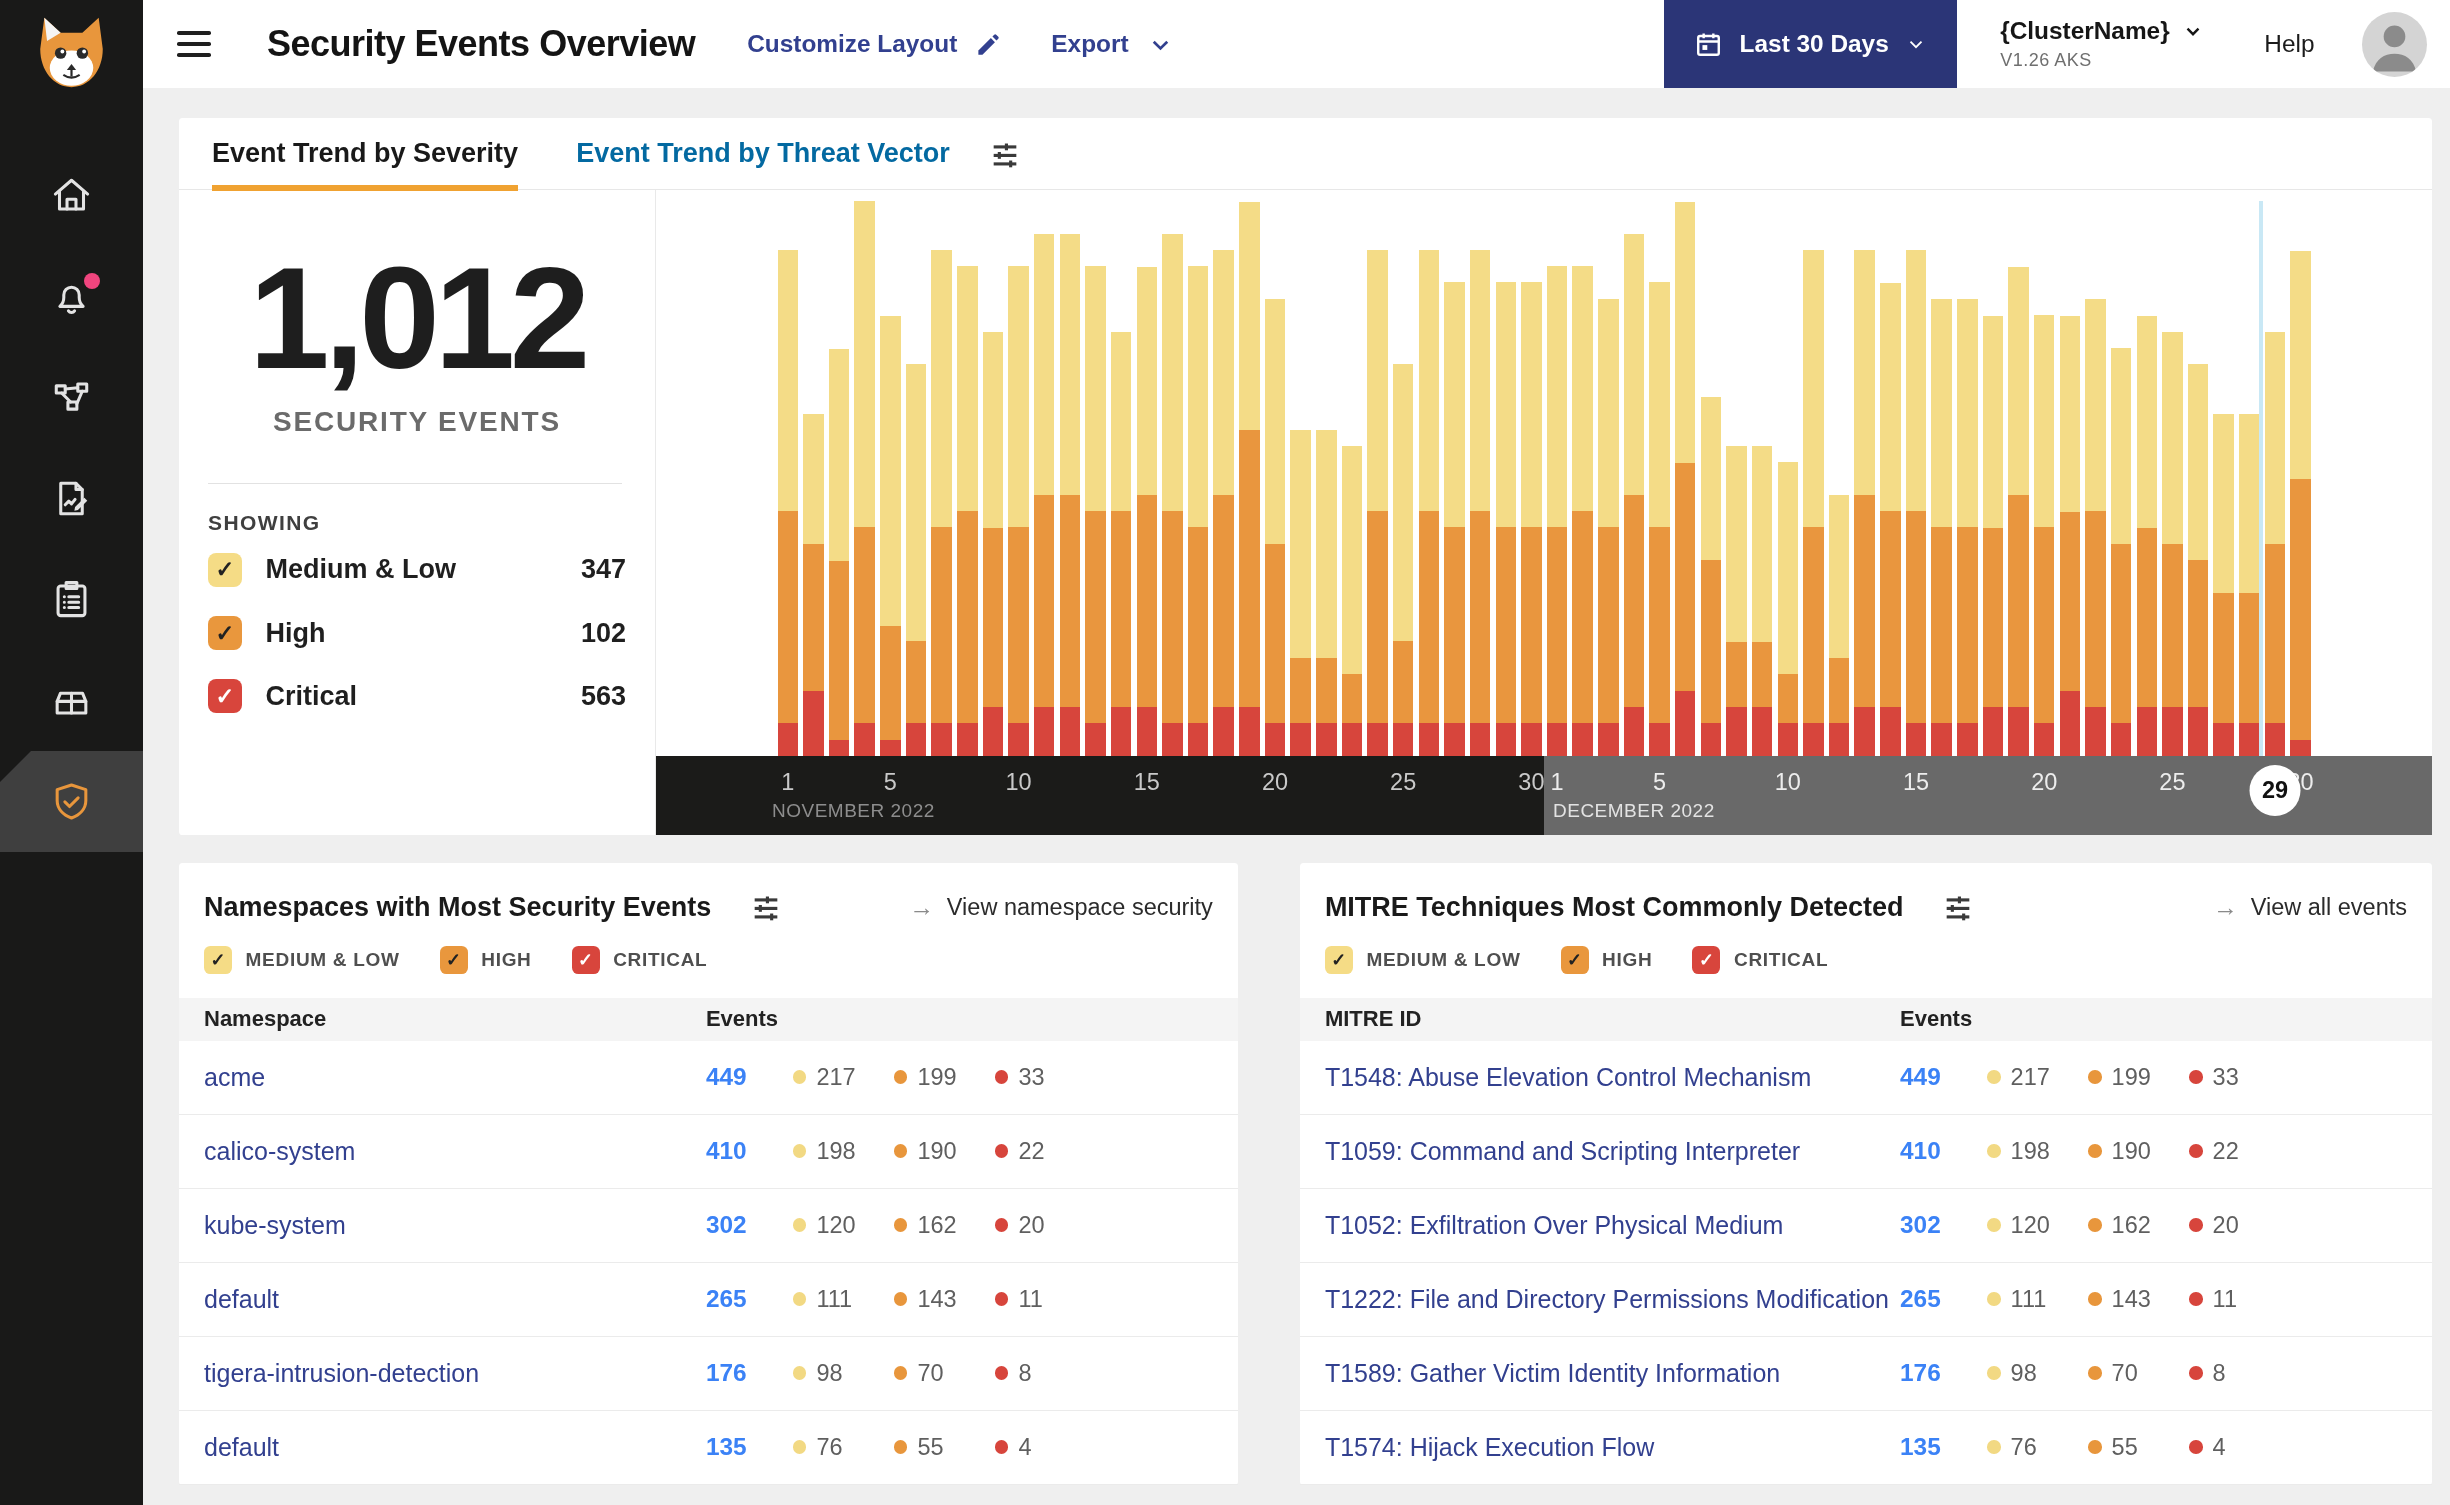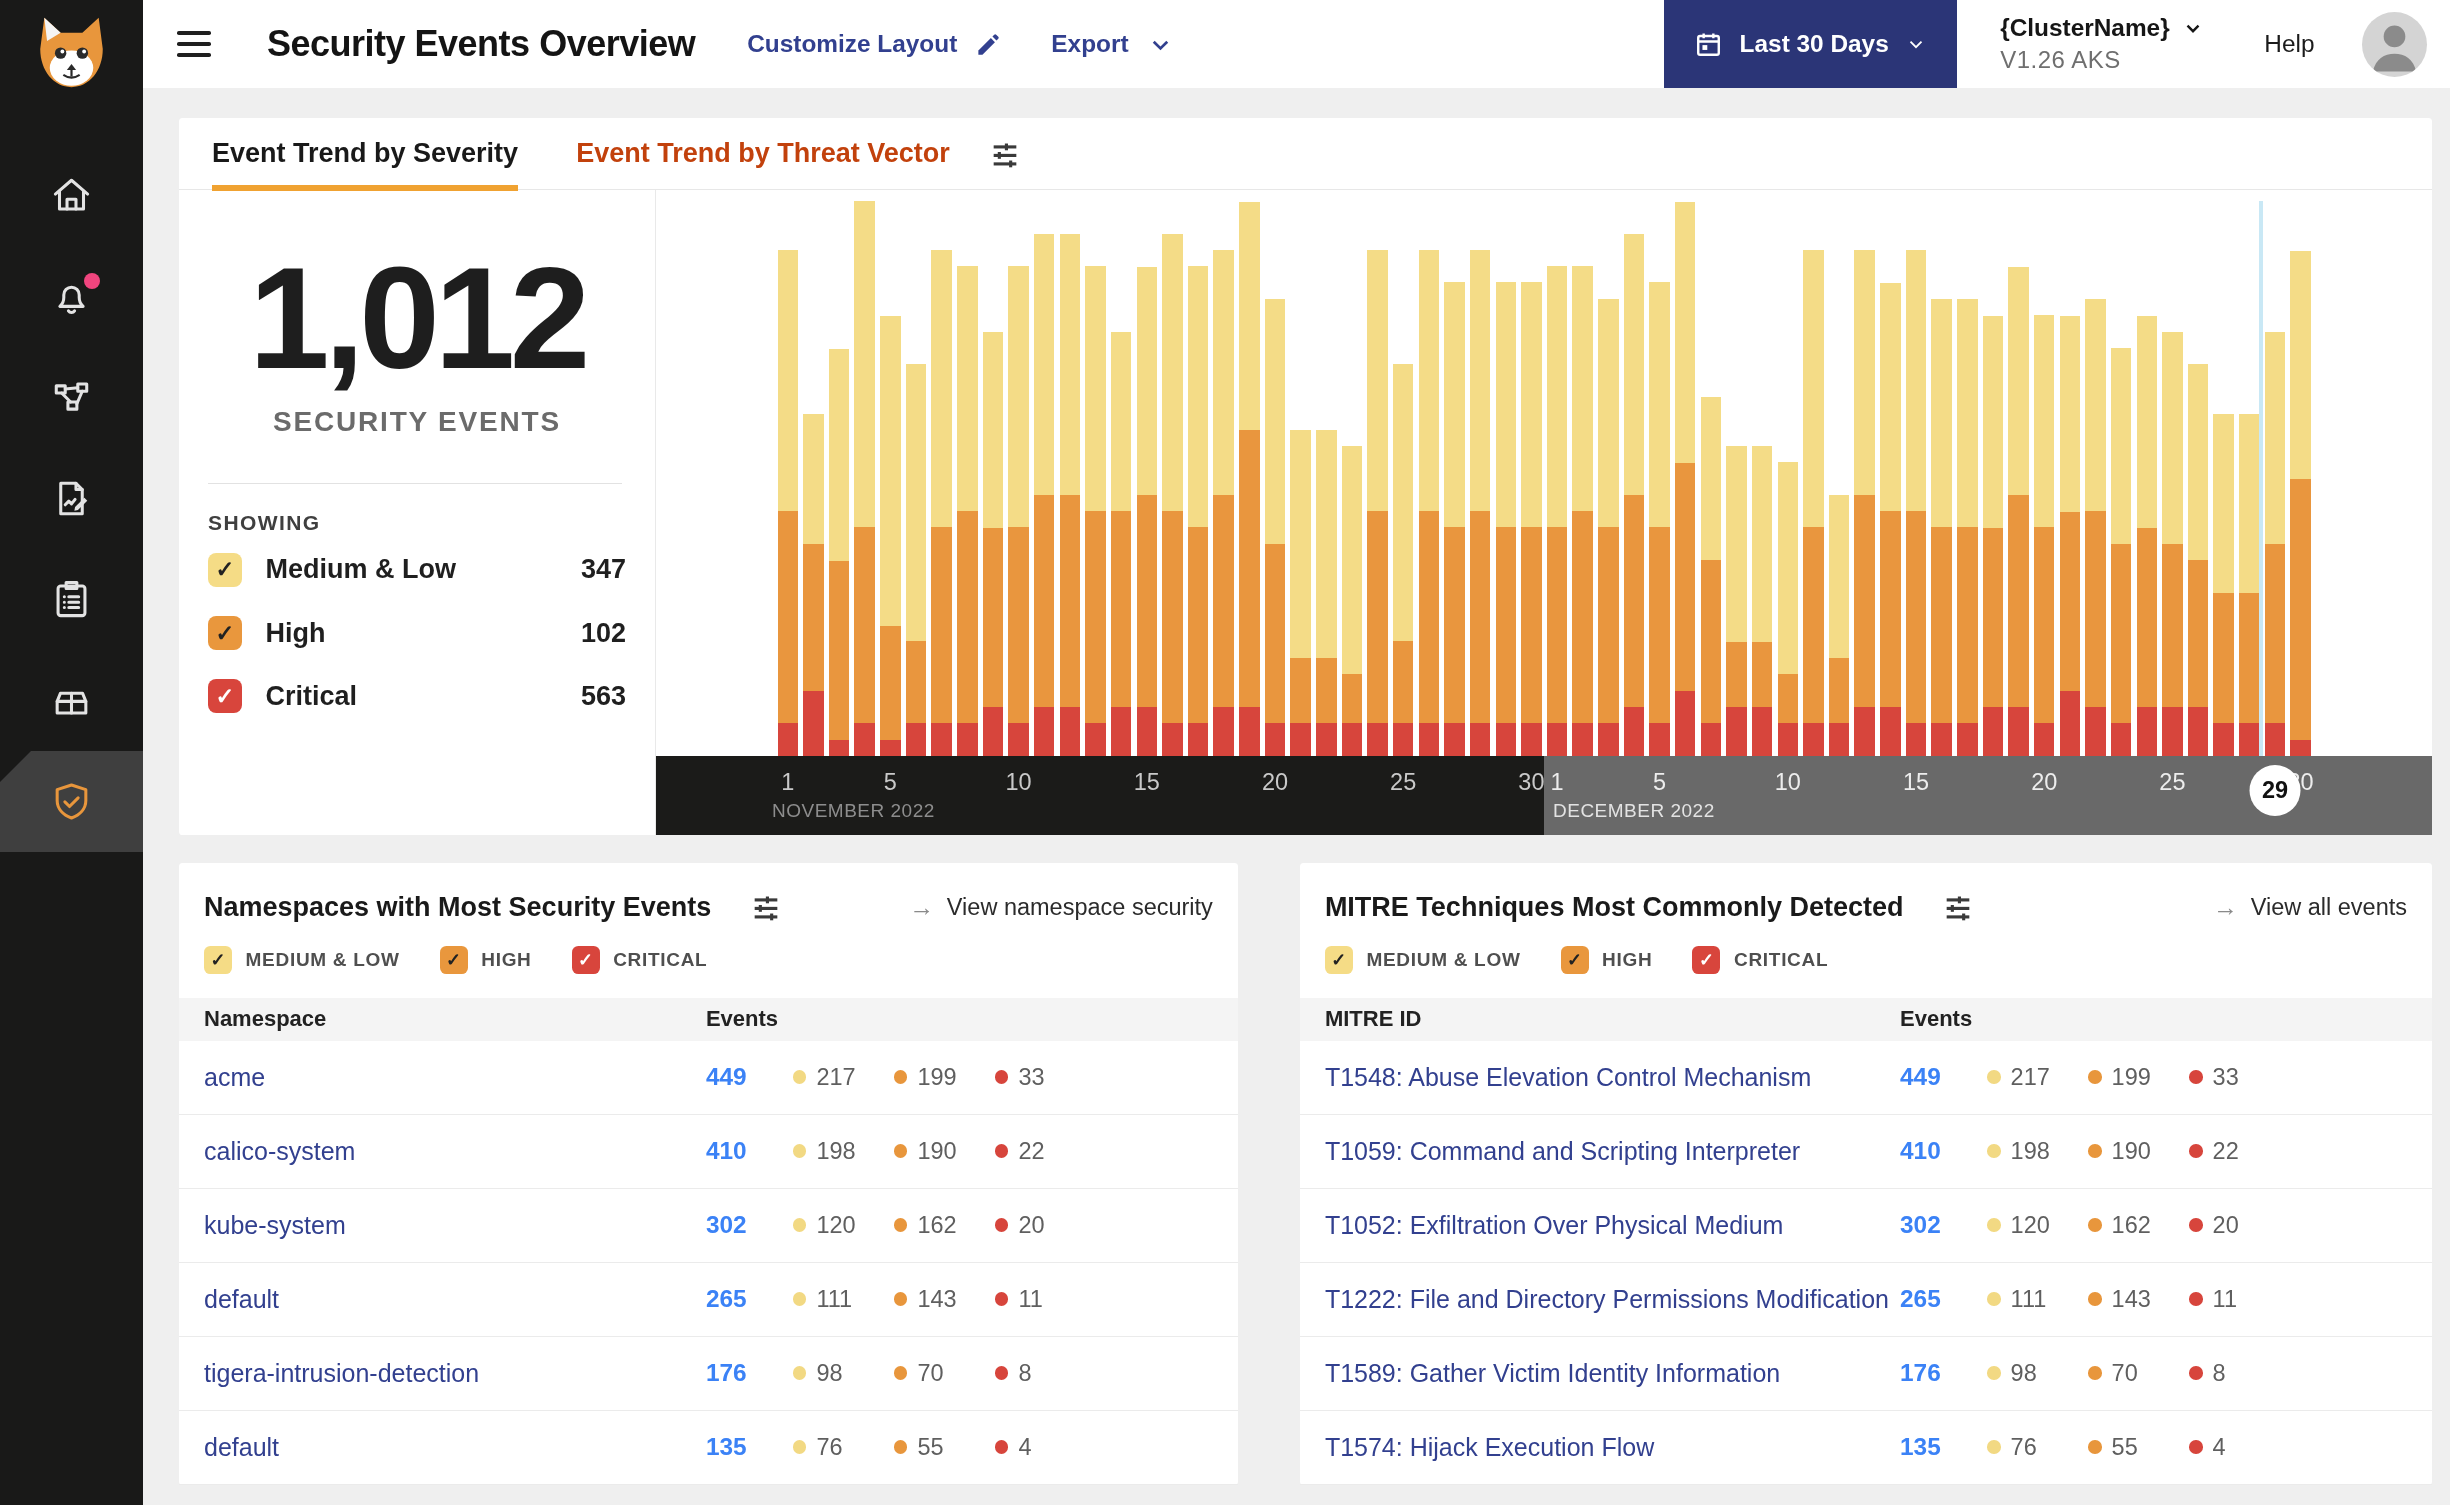--- a/index.html
+++ b/index.html
@@ -28,33 +28,33 @@
   .hlink svg { width:27px; height:27px; }
   .customize { margin-left:52px; }
   .export { margin-left:49px; }
   .spacer { flex:1; }
   .date-btn { height:88px; width:293px; background:#2B3577; color:#fff; display:flex; align-items:center; justify-content:center;
     gap:16.3px; font-size:24.4px; font-weight:600; cursor:pointer; }
   .date-btn svg { width:29px; height:29px; stroke:#fff; fill:none; stroke-width:2; }
   .cluster { margin-left:43px; cursor:pointer; }
   .cluster-top { display:flex; align-items:center; gap:12.7px; font-size:24.4px; font-weight:700; color:#161616; }
   .cluster-top svg { width:22px; height:22px; stroke:#161616; fill:none; stroke-width:2.6; }
-  .cluster-sub { font-size:24px; color:#6F6F6F; letter-spacing:0.5px; margin-top:4.5px; }
+  .cluster-sub { font-size:18px; color:#6F6F6F; letter-spacing:0.5px; margin-top:4.5px; }
   .help { margin-left:60px; font-size:24.4px; color:#1B1B1B; cursor:pointer; }
   .avatar { margin-left:47px; margin-right:23.5px; width:65px; height:65px; border-radius:50%; background:#D4D4D4; overflow:hidden; cursor:pointer; }
   .avatar svg { width:65px; height:65px; }
 
   
   .main { position:absolute; left:179px; top:118px; width:2253px; }
   .card { background:#fff; border-radius:3.6px; }
 
   
   .trend-card { height:717px; display:flex; flex-direction:column; }
   .tabbar { height:72px; border-bottom:1.8px solid #E7E7E7; display:flex; align-items:center; padding-left:33px; flex:none; }
-  .tab { height:100%; display:flex; align-items:center; position:relative; font-size:27px; font-weight:700; color:#c2410c; cursor:pointer; }
+  .tab { height:100%; display:flex; align-items:center; position:relative; font-size:27px; font-weight:700; color:#0369a1; cursor:pointer; }
   .tab.active { color:#191919; font-weight:800; }
   .tab.active::after { content:""; position:absolute; left:0; right:0; bottom:-1.8px; height:6.3px; background:#F0A231; }
   .tab + .tab { margin-left:58px; }
   .sliders { margin-left:38px; width:34px; height:34px; cursor:pointer; }
   .sliders line { stroke:#3A3A3A; stroke-width:2.2; }
 
   .trend-body { flex:1; display:flex; min-height:0; }
   .stat-panel { width:477px; flex:none; border-right:1.8px solid #E9E9E9; display:flex; flex-direction:column; }
   .stat-number { margin-top:56px; text-align:center; font-size:145px; font-weight:800; letter-spacing:-5.4px; color:#1E1E1E; line-height:1; }
   .stat-label { margin-top:14.5px; text-align:center; font-size:28px; font-weight:700; letter-spacing:1.8px; color:#6B6B6B; }

